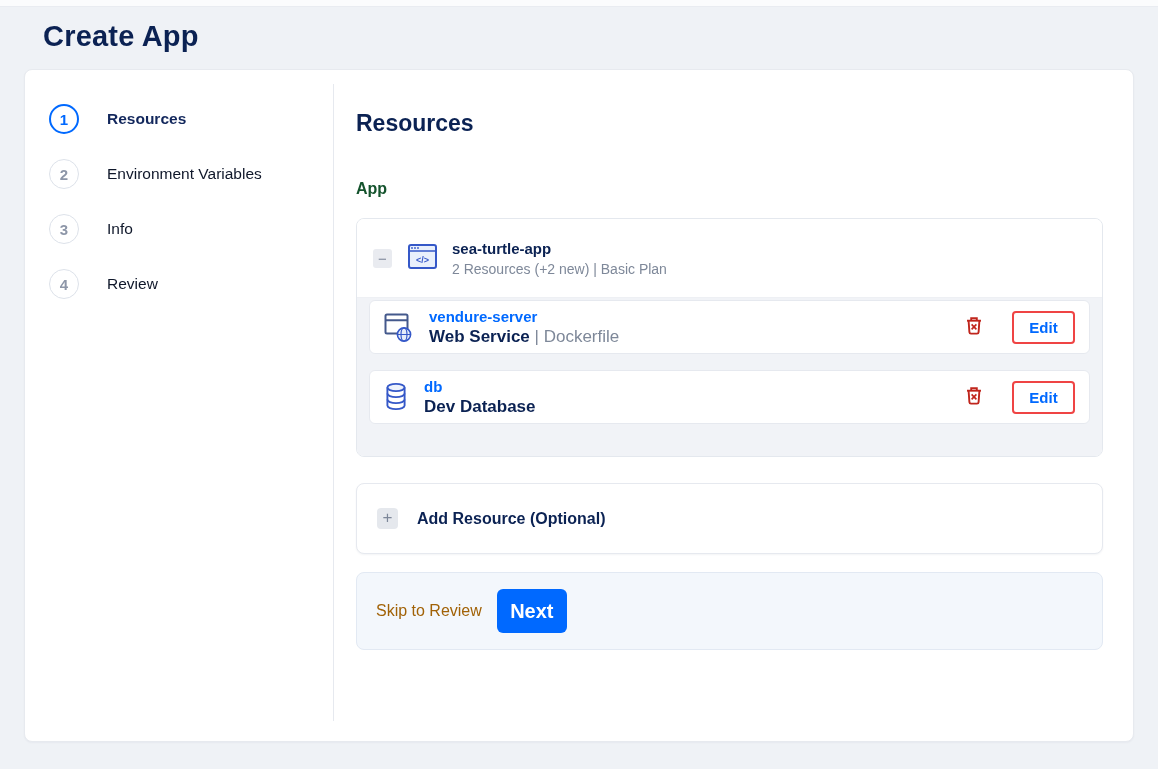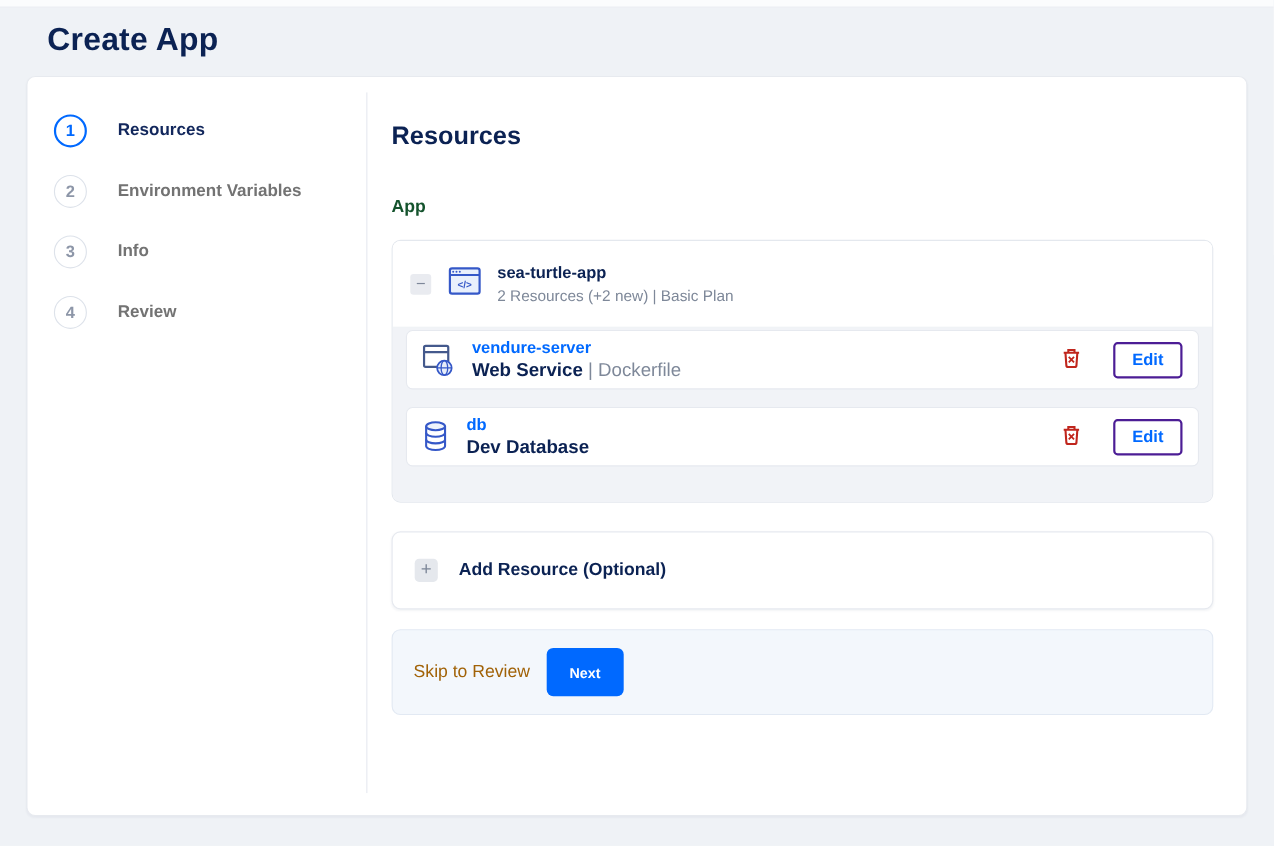--- a/index.html
+++ b/index.html
@@ -56,21 +56,21 @@
     border-radius: 50%;
     display: flex; align-items: center; justify-content: center;
     font-size: 15px;
     font-weight: 700;
     border: 1px solid #dde2ea;
     color: #8d96a8;
     background: #fff;
     flex-shrink: 0;
   }
   .step.active .step-circle { border: 2px solid #0069ff; color: #0069ff; }
-  .step-label { font-size: 15.5px; font-weight: 700; color: #737373; }
+  .step-label { font-size: 15.5px; font-weight: 400; color: #0f172a; }
   .step.active .step-label { font-weight: 700; color: #12275c; }
 
   
   .content { flex: 1; padding: 40px 30px 0 22px; }
   .content-heading { font-size: 23px; font-weight: 700; color: #0b2253; }
   .section-label { margin-top: 43px; font-size: 16px; font-weight: 700; color: #14532d; }
 
   .app-card {
     margin-top: 20px;
     border: 1px solid #e4e8ee;
@@ -123,21 +123,21 @@
   .row-spacer { flex: 1; }
   .trash-btn {
     background: none; border: none; cursor: pointer;
     margin-right: 28px;
     display: flex; align-items: center;
     padding: 2px;
   }
   .edit-btn {
     width: 63px; height: 33px;
     background: #fff;
-    border: 2px solid #4c1d95;
+    border: 2px solid #ef4444;
     border-radius: 4px;
     color: #0069ff;
     font-size: 15px;
     font-weight: 700;
     font-family: "Liberation Sans", sans-serif;
     cursor: pointer;
   }
 
   .edit-plan-btn {
     margin-top: 18px;
@@ -196,21 +196,21 @@
     text-decoration: none;
     cursor: pointer;
     margin-right: 15px;
   }
   .next-btn {
     width: 70px; height: 44px;
     background: #0069ff;
     border: none;
     border-radius: 6px;
     color: #ffffff;
-    font-size: 13px;
+    font-size: 20px;
     font-weight: 700;
     font-family: "Liberation Sans", sans-serif;
     cursor: pointer;
   }
 </style>
 </head>
 <body>
 
 <div class="top-strip"></div>
 

